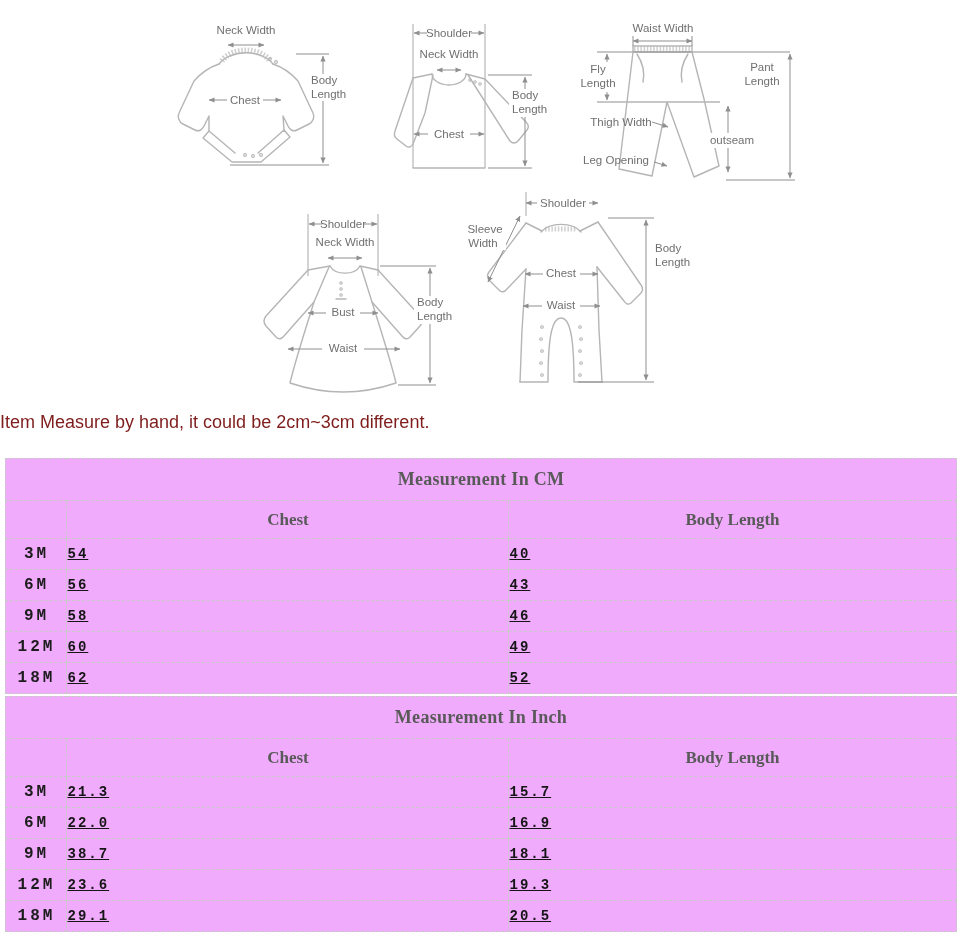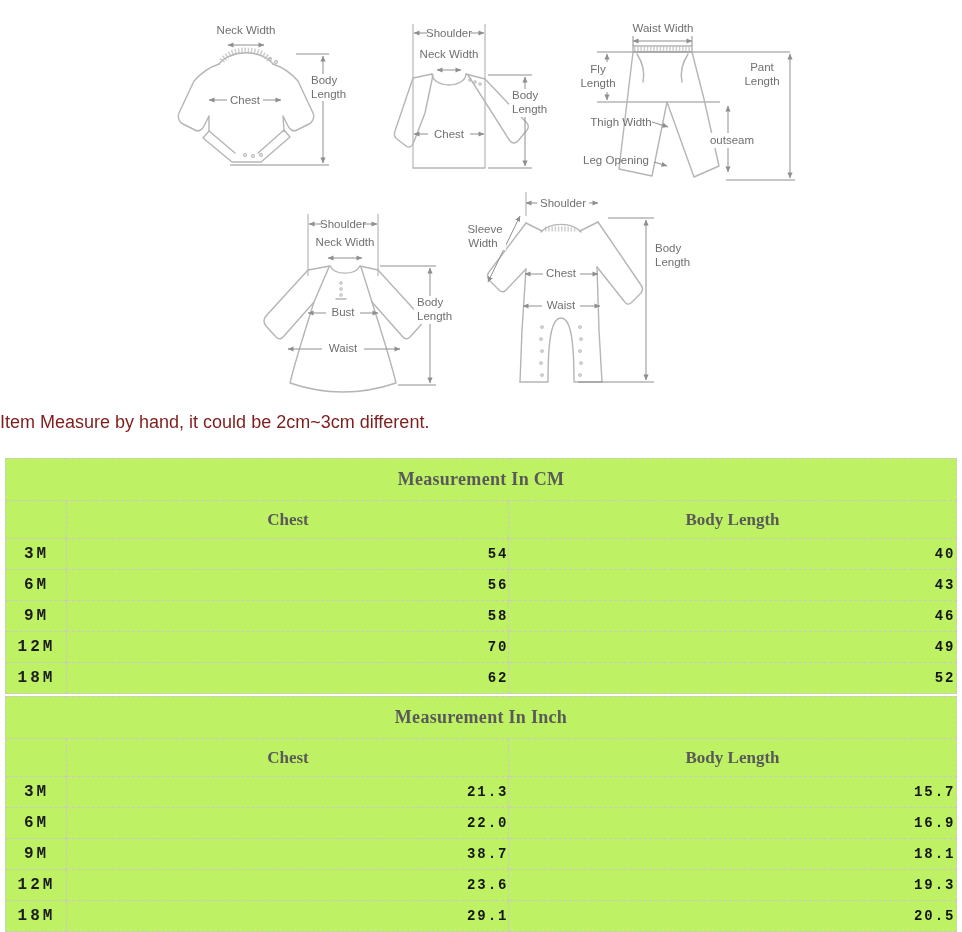--- a/index.html
+++ b/index.html
@@ -15,31 +15,31 @@
   .gd  { fill:none; stroke:#a8a8a8; stroke-width:1; }
   .rib { fill:none; stroke:#cfcfcf; stroke-width:6; stroke-dasharray:1.5 1.7; }
   .dot { fill:none; stroke:#b5b5b5; stroke-width:1.1; }
   .wbg { fill:#ffffff; }
 
   .note { position:absolute; left:0; top:412px; width:100%; text-align:left;
           font-size:18px; color:#7f1d1d; }
 
   
   table.size-table { border-collapse:collapse; table-layout:fixed; width:950px;
-                     margin:0 auto 2px auto; background:#bef264; }
+                     margin:0 auto 2px auto; background:#f0abfc; }
   .size-table td, .size-table th { border:1px dashed #c9c9c9; padding:0; }
   .c0 { width:61px; } .c1 { width:442px; } .c2 { width:447px; }
   .t-title { height:41px; text-align:center; color:#595959;
              font:bold 18px "Liberation Serif","DejaVu Serif",serif; letter-spacing:.3px; }
   .t-col   { height:37px; text-align:center; color:#595959;
              font:bold 17px "Liberation Serif","DejaVu Serif",serif; }
   .t-size  { height:30px; text-align:center; color:#1c1c1c;
              font:bold 16px "Liberation Mono","DejaVu Sans Mono",monospace; letter-spacing:3px; }
-  .t-val   { height:30px; text-align:right; color:#151515;
-             font:bold 14px "Liberation Mono","DejaVu Sans Mono",monospace; letter-spacing:2px; }
+  .t-val   { height:30px; text-align:left; color:#151515;
+             font:bold 14px "Liberation Mono","DejaVu Sans Mono",monospace; letter-spacing:2px;text-decoration:underline; }
   .tbl-wrap { margin-top:18px; }
 </style>
 </head>
 <body>
 
 <div class="diagrams">
 
   <svg class="fig" style="left:163px;top:16px" width="195" height="162" viewBox="0 0 195 162">
     <defs>
       <marker id="ar1" viewBox="0 0 10 10" refX="8.5" refY="5" markerWidth="6.5" markerHeight="6.5" orient="auto-start-reverse">
@@ -237,21 +237,21 @@
       <td class="t-val">56</td>
       <td class="t-val">43</td>
     </tr>
     <tr>
       <td class="t-size">9M</td>
       <td class="t-val">58</td>
       <td class="t-val">46</td>
     </tr>
     <tr>
       <td class="t-size">12M</td>
-      <td class="t-val">70</td>
+      <td class="t-val">60</td>
       <td class="t-val">49</td>
     </tr>
     <tr>
       <td class="t-size">18M</td>
       <td class="t-val">62</td>
       <td class="t-val">52</td>
     </tr>
   </tbody>
 </table>
 

